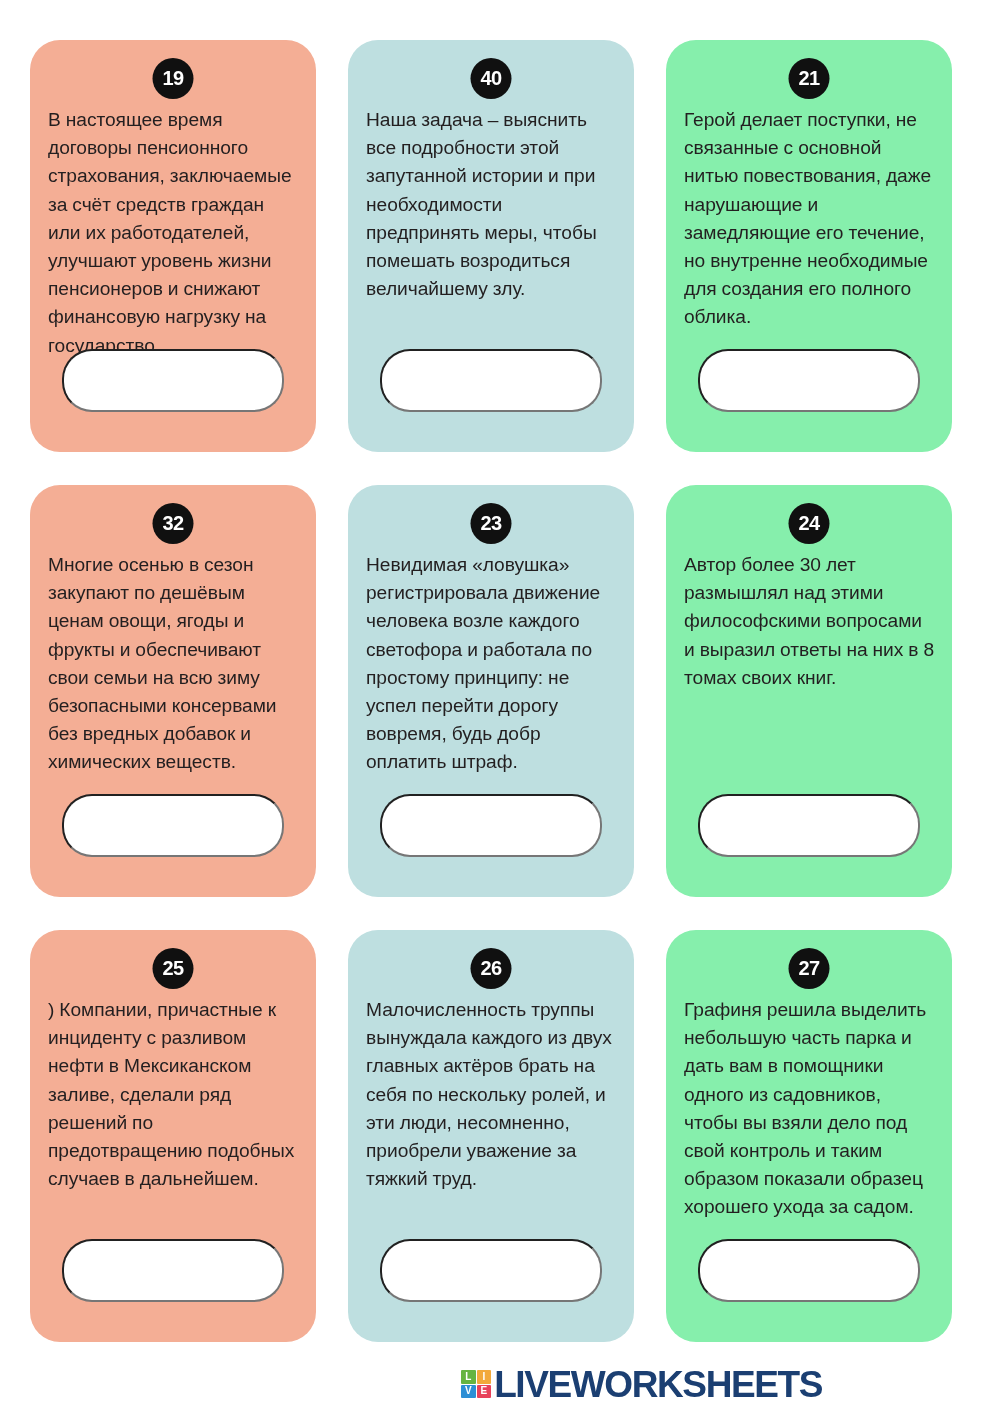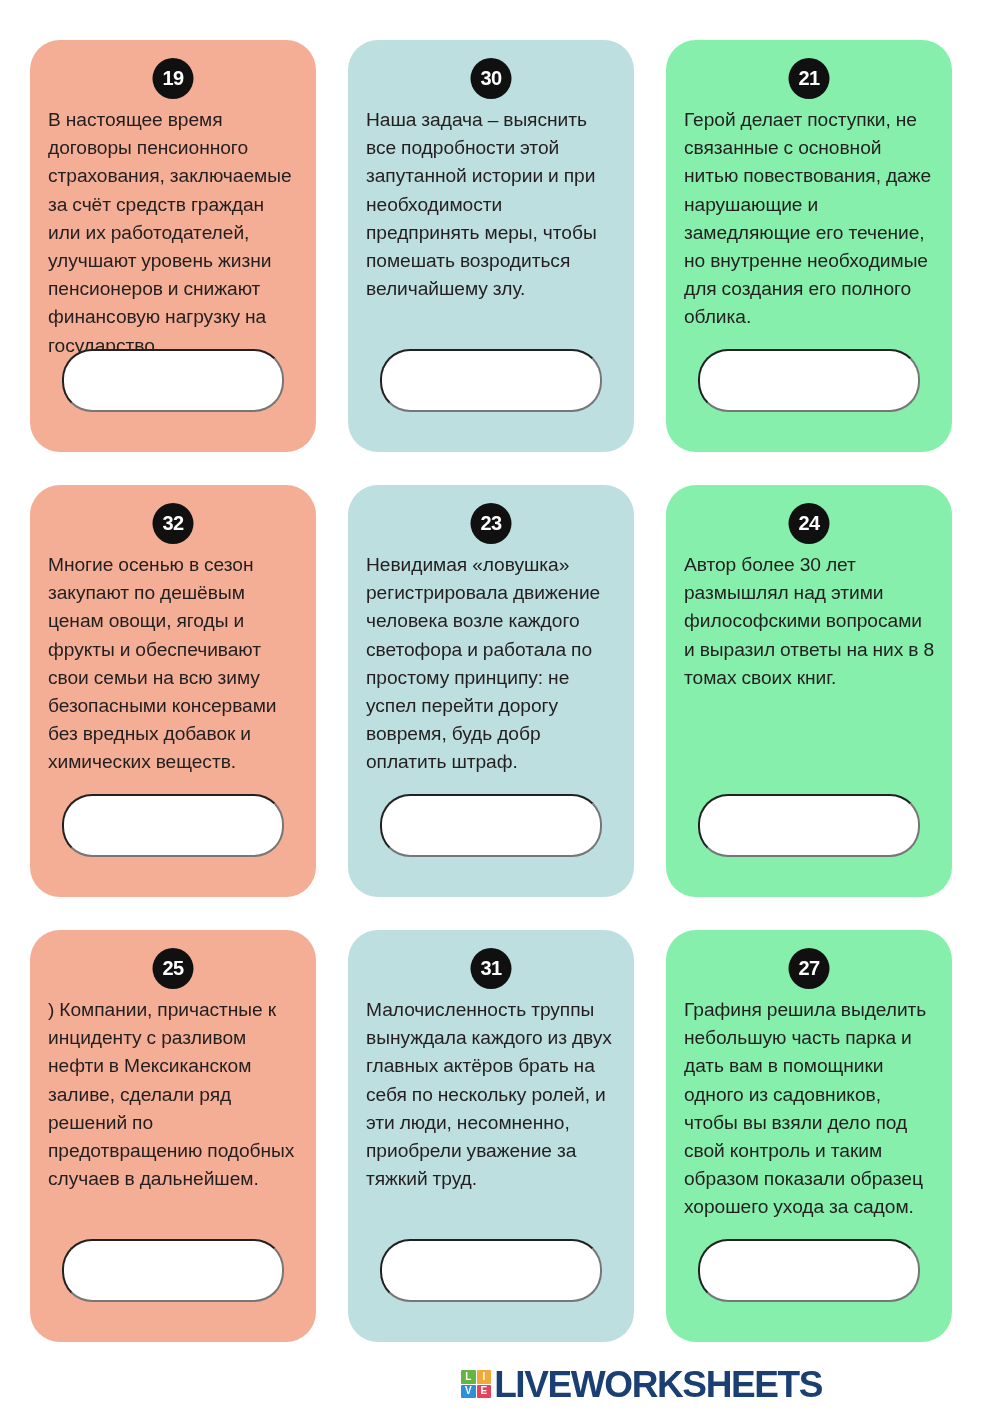--- a/index.html
+++ b/index.html
@@ -133,21 +133,21 @@
 
   <div class="grid">
 
     <div class="card c-pink">
       <div class="badge">19</div>
       <div class="card-text">В настоящее время договоры пенсионного страхования, заключаемые за счёт средств граждан или их работодателей, улучшают уровень жизни пенсионеров и снижают финансовую нагрузку на государство.</div>
       <input class="answer-box" type="text" value="" style="">
     </div>
 
     <div class="card c-teal">
-      <div class="badge">30</div>
+      <div class="badge">40</div>
       <div class="card-text">Наша задача – выяснить все подробности этой запутанной истории и при необходимости предпринять меры, чтобы помешать возродиться величайшему злу.</div>
       <input class="answer-box" type="text" value="" style="">
     </div>
 
     <div class="card c-yellow">
       <div class="badge">21</div>
       <div class="card-text">Герой делает поступки, не связанные с основной нитью повествования, даже нарушающие и замедляющие его течение, но внутренне необходимые для создания его полного облика.</div>
       <input class="answer-box" type="text" value="" style="">
     </div>
 
@@ -169,21 +169,21 @@
       <input class="answer-box" type="text" value="" style="">
     </div>
 
     <div class="card c-pink">
       <div class="badge">25</div>
       <div class="card-text">) Компании, причастные к инциденту с разливом нефти в Мексиканском заливе, сделали ряд решений по предотвращению подобных случаев в дальнейшем.</div>
       <input class="answer-box" type="text" value="" style="">
     </div>
 
     <div class="card c-teal">
-      <div class="badge">31</div>
+      <div class="badge">26</div>
       <div class="card-text">Малочисленность труппы вынуждала каждого из двух главных актёров брать на себя по нескольку ролей, и эти люди, несомненно, приобрели уважение за тяжкий труд.</div>
       <input class="answer-box" type="text" value="" style="">
     </div>
 
     <div class="card c-yellow">
       <div class="badge">27</div>
       <div class="card-text">Графиня решила выделить небольшую часть парка и дать вам в помощники одного из садовников, чтобы вы взяли дело под свой контроль и таким образом показали образец хорошего ухода за садом.</div>
       <input class="answer-box" type="text" value="" style="">
     </div>
 

